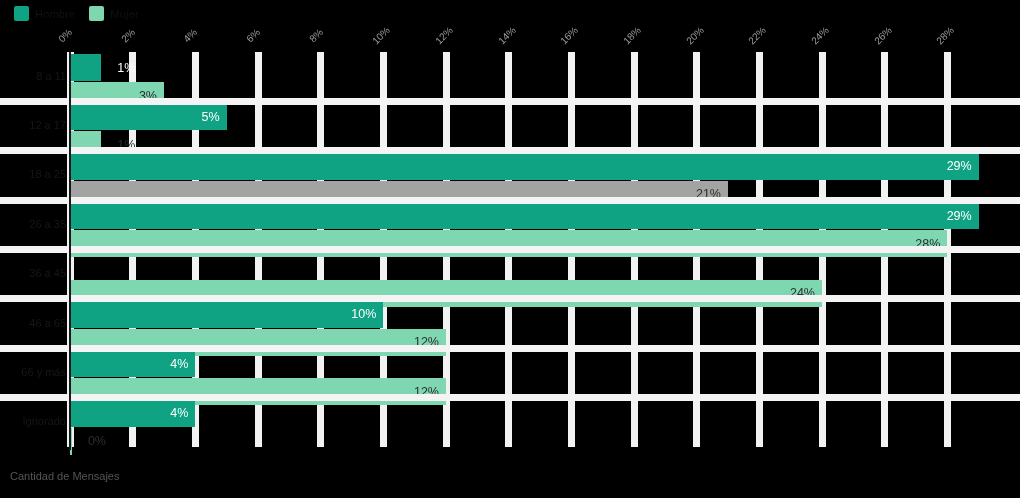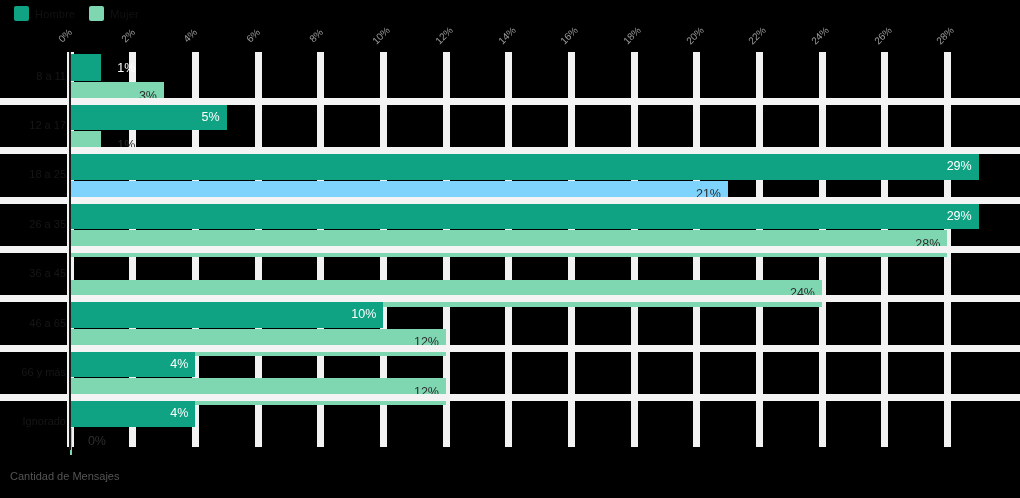--- a/index.html
+++ b/index.html
@@ -124,21 +124,21 @@
       </div>
       <div class="bar m" style="background: rgb(15, 163, 131); left: 0px; width: 156.667px; top: 51.375px;">
         <span class="bar-value">5%</span>
       </div>
       <div class="bar f" style="background: rgb(127, 215, 178); left: 0px; width: 31.3333px; top: 79.375px;">
         <span class="bar-value outside">1%</span>
       </div>
       <div class="bar m" style="background: rgb(15, 163, 131); left: 0px; width: 908.667px; top: 100.75px;">
         <span class="bar-value">29%</span>
       </div>
-      <div class="bar f" style="background: #7dd3fc; left: 0px; width: 658px; top: 128.75px; padding-left: 25px;">
+      <div class="bar f" style="background: #a3a3a3; left: 0px; width: 658px; top: 128.75px; padding-left: 25px;">
         <span class="bar-value">21%</span>
       </div>
       <div class="bar m" style="background: rgb(15, 163, 131); left: 0px; width: 908.667px; top: 150.125px;">
         <span class="bar-value">29%</span>
       </div>
       <div class="bar f" style="background: rgb(127, 215, 178); left: 0px; width: 877.333px; top: 178.125px;">
         <span class="bar-value">28%</span>
       </div>
       <div class="bar f" style="background: rgb(127, 215, 178); left: 0px; width: 752px; top: 227.5px;">
         <span class="bar-value">24%</span>

